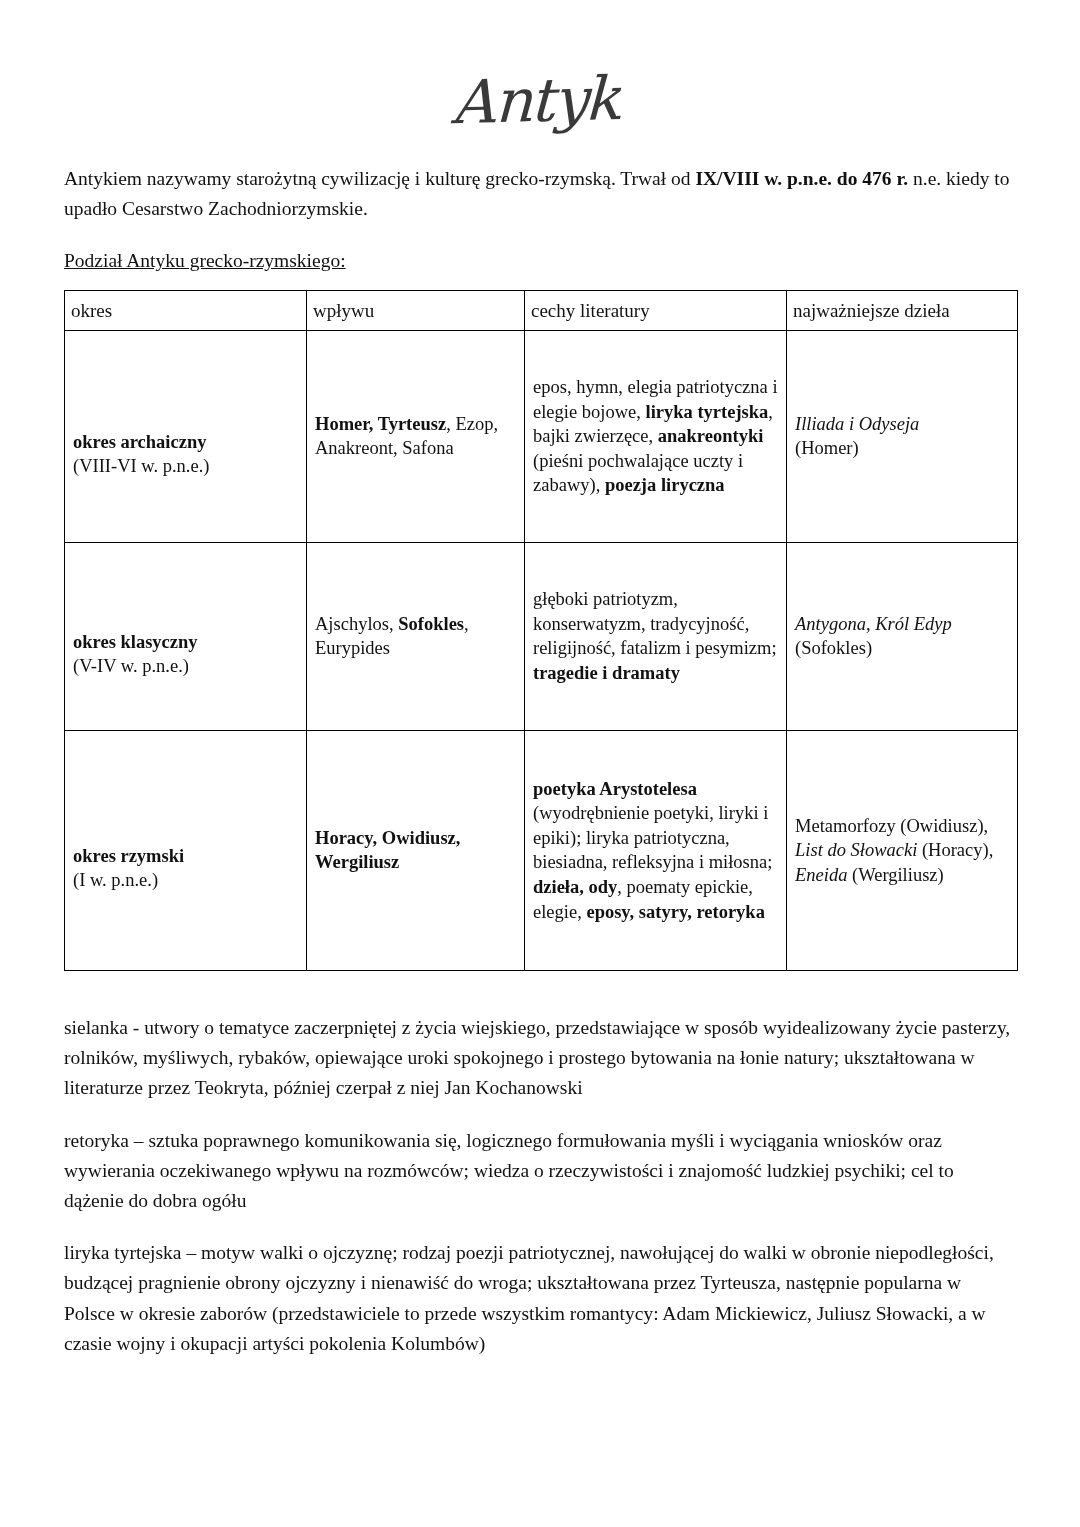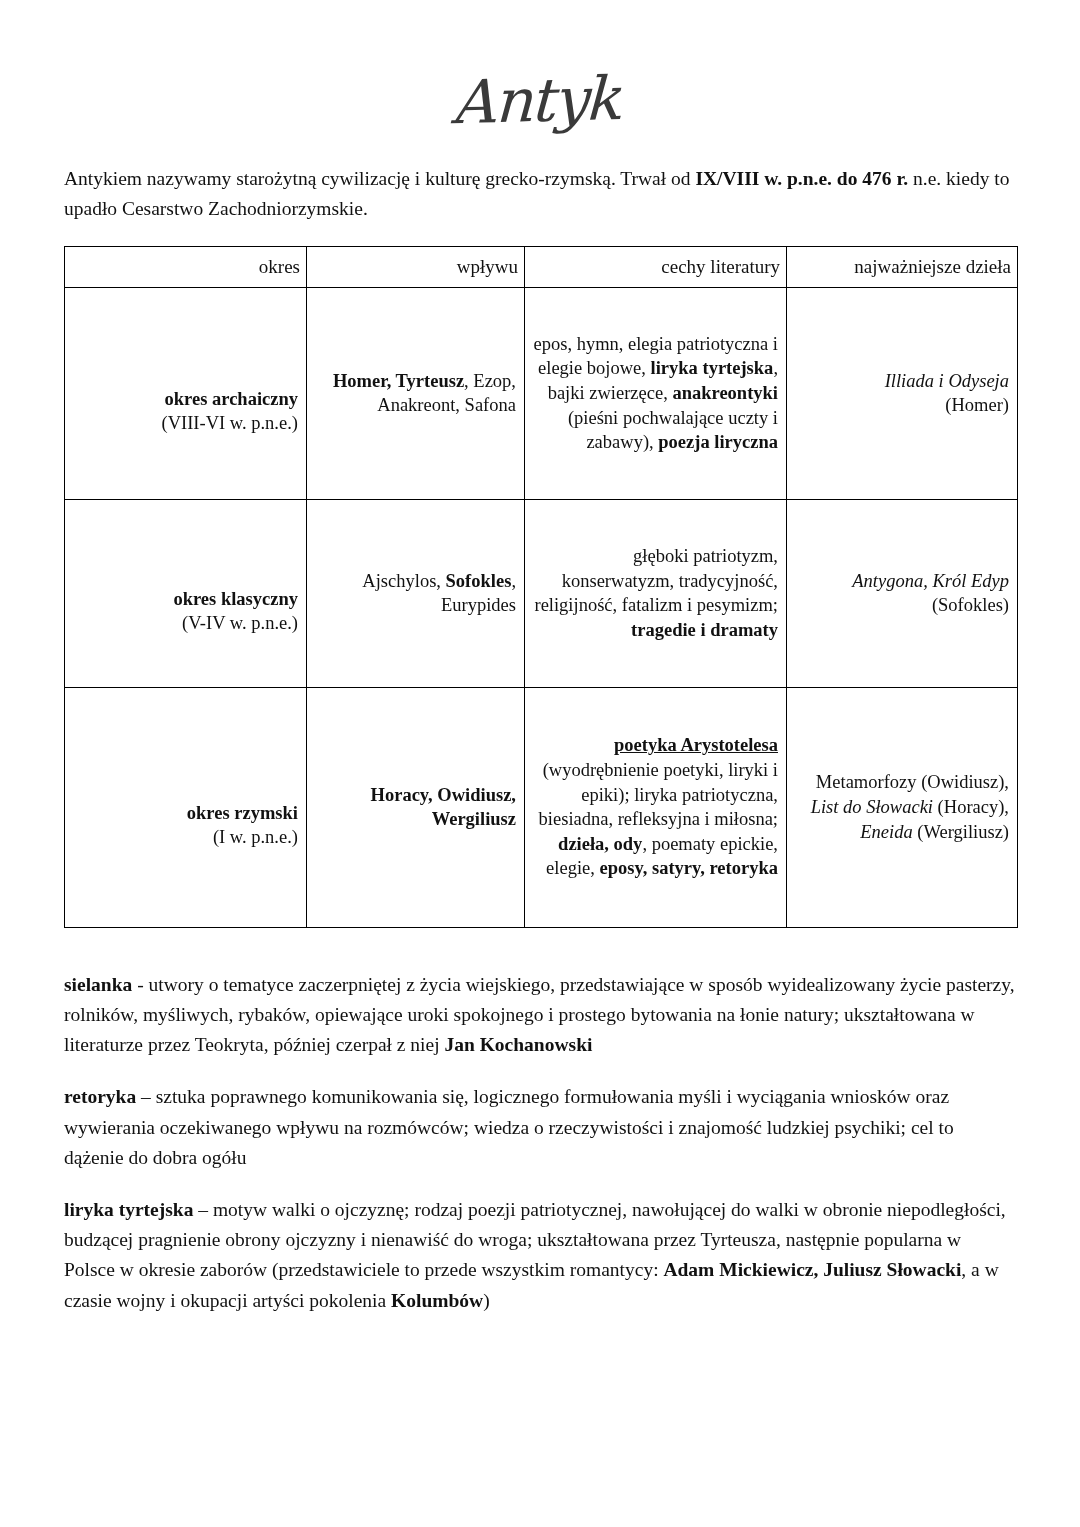--- a/index.html
+++ b/index.html
@@ -56,63 +56,66 @@
     width: 953px;
     margin: 0 0 0 0;
     table-layout: fixed;
   }
   table.main th, table.main td {
     border: 1.2px solid #000;
     vertical-align: middle;
     padding: 10px 8px;
     font-size: 18.5px;
     line-height: 1.33;
-    text-align: right;
+    text-align: left;
   }
   table.main th {
     font-weight: normal;
     padding: 7px 6px;
     font-size: 19px;
   }
   col.c1 { width: 242px; }
   col.c2 { width: 218px; }
   col.c3 { width: 262px; }
   col.c4 { width: 231px; }
   .cell-strong { font-weight: bold; margin-top: 36px; }
   .cell-italic { font-style: italic; }
   .row-archaiczny td { height: 212px; }
   .row-klasyczny td { height: 188px; }
   .row-hellen td { height: 122px; }
   .row-rzymski td { height: 240px; }
-  .underline { text-decoration: underline; }
+  .underline { }
   .notes {
     margin-top: 42px;
   }
   .note {
     font-size: 19.5px;
     line-height: 1.55;
     margin: 0 0 22px 0;
     text-align: left;
   }
   .note:last-child { margin-bottom: 8px; }
-  .note b { font-weight: bold; text-align: right; }
+  .note b { font-weight: normal; text-align: right; }
 </style>
 </head>
 <body>
 
 <div class="page">
 
   <div class="title-wrap">
     <span class="doc-title">Antyk</span>
   </div>
 
   <p class="intro">
     <span>Antykiem nazywamy starożytną cywilizację i kulturę grecko-rzymską. Trwał od </span><b>IX/VIII w. p.n.e. do 476 r.</b><span> n.e. kiedy to upadło Cesarstwo Zachodniorzymskie.</span>
   </p>
 
+  <div>
+    <span class="sub-head">Podział Antyku grecko-rzymskiego:</span>
+  </div>
 
   <table class="main">
     <colgroup>
       <col class="c1">
         <col class="c2">
         <col class="c3">
         <col class="c4">
     </colgroup>
     <thead>
       <tr>

